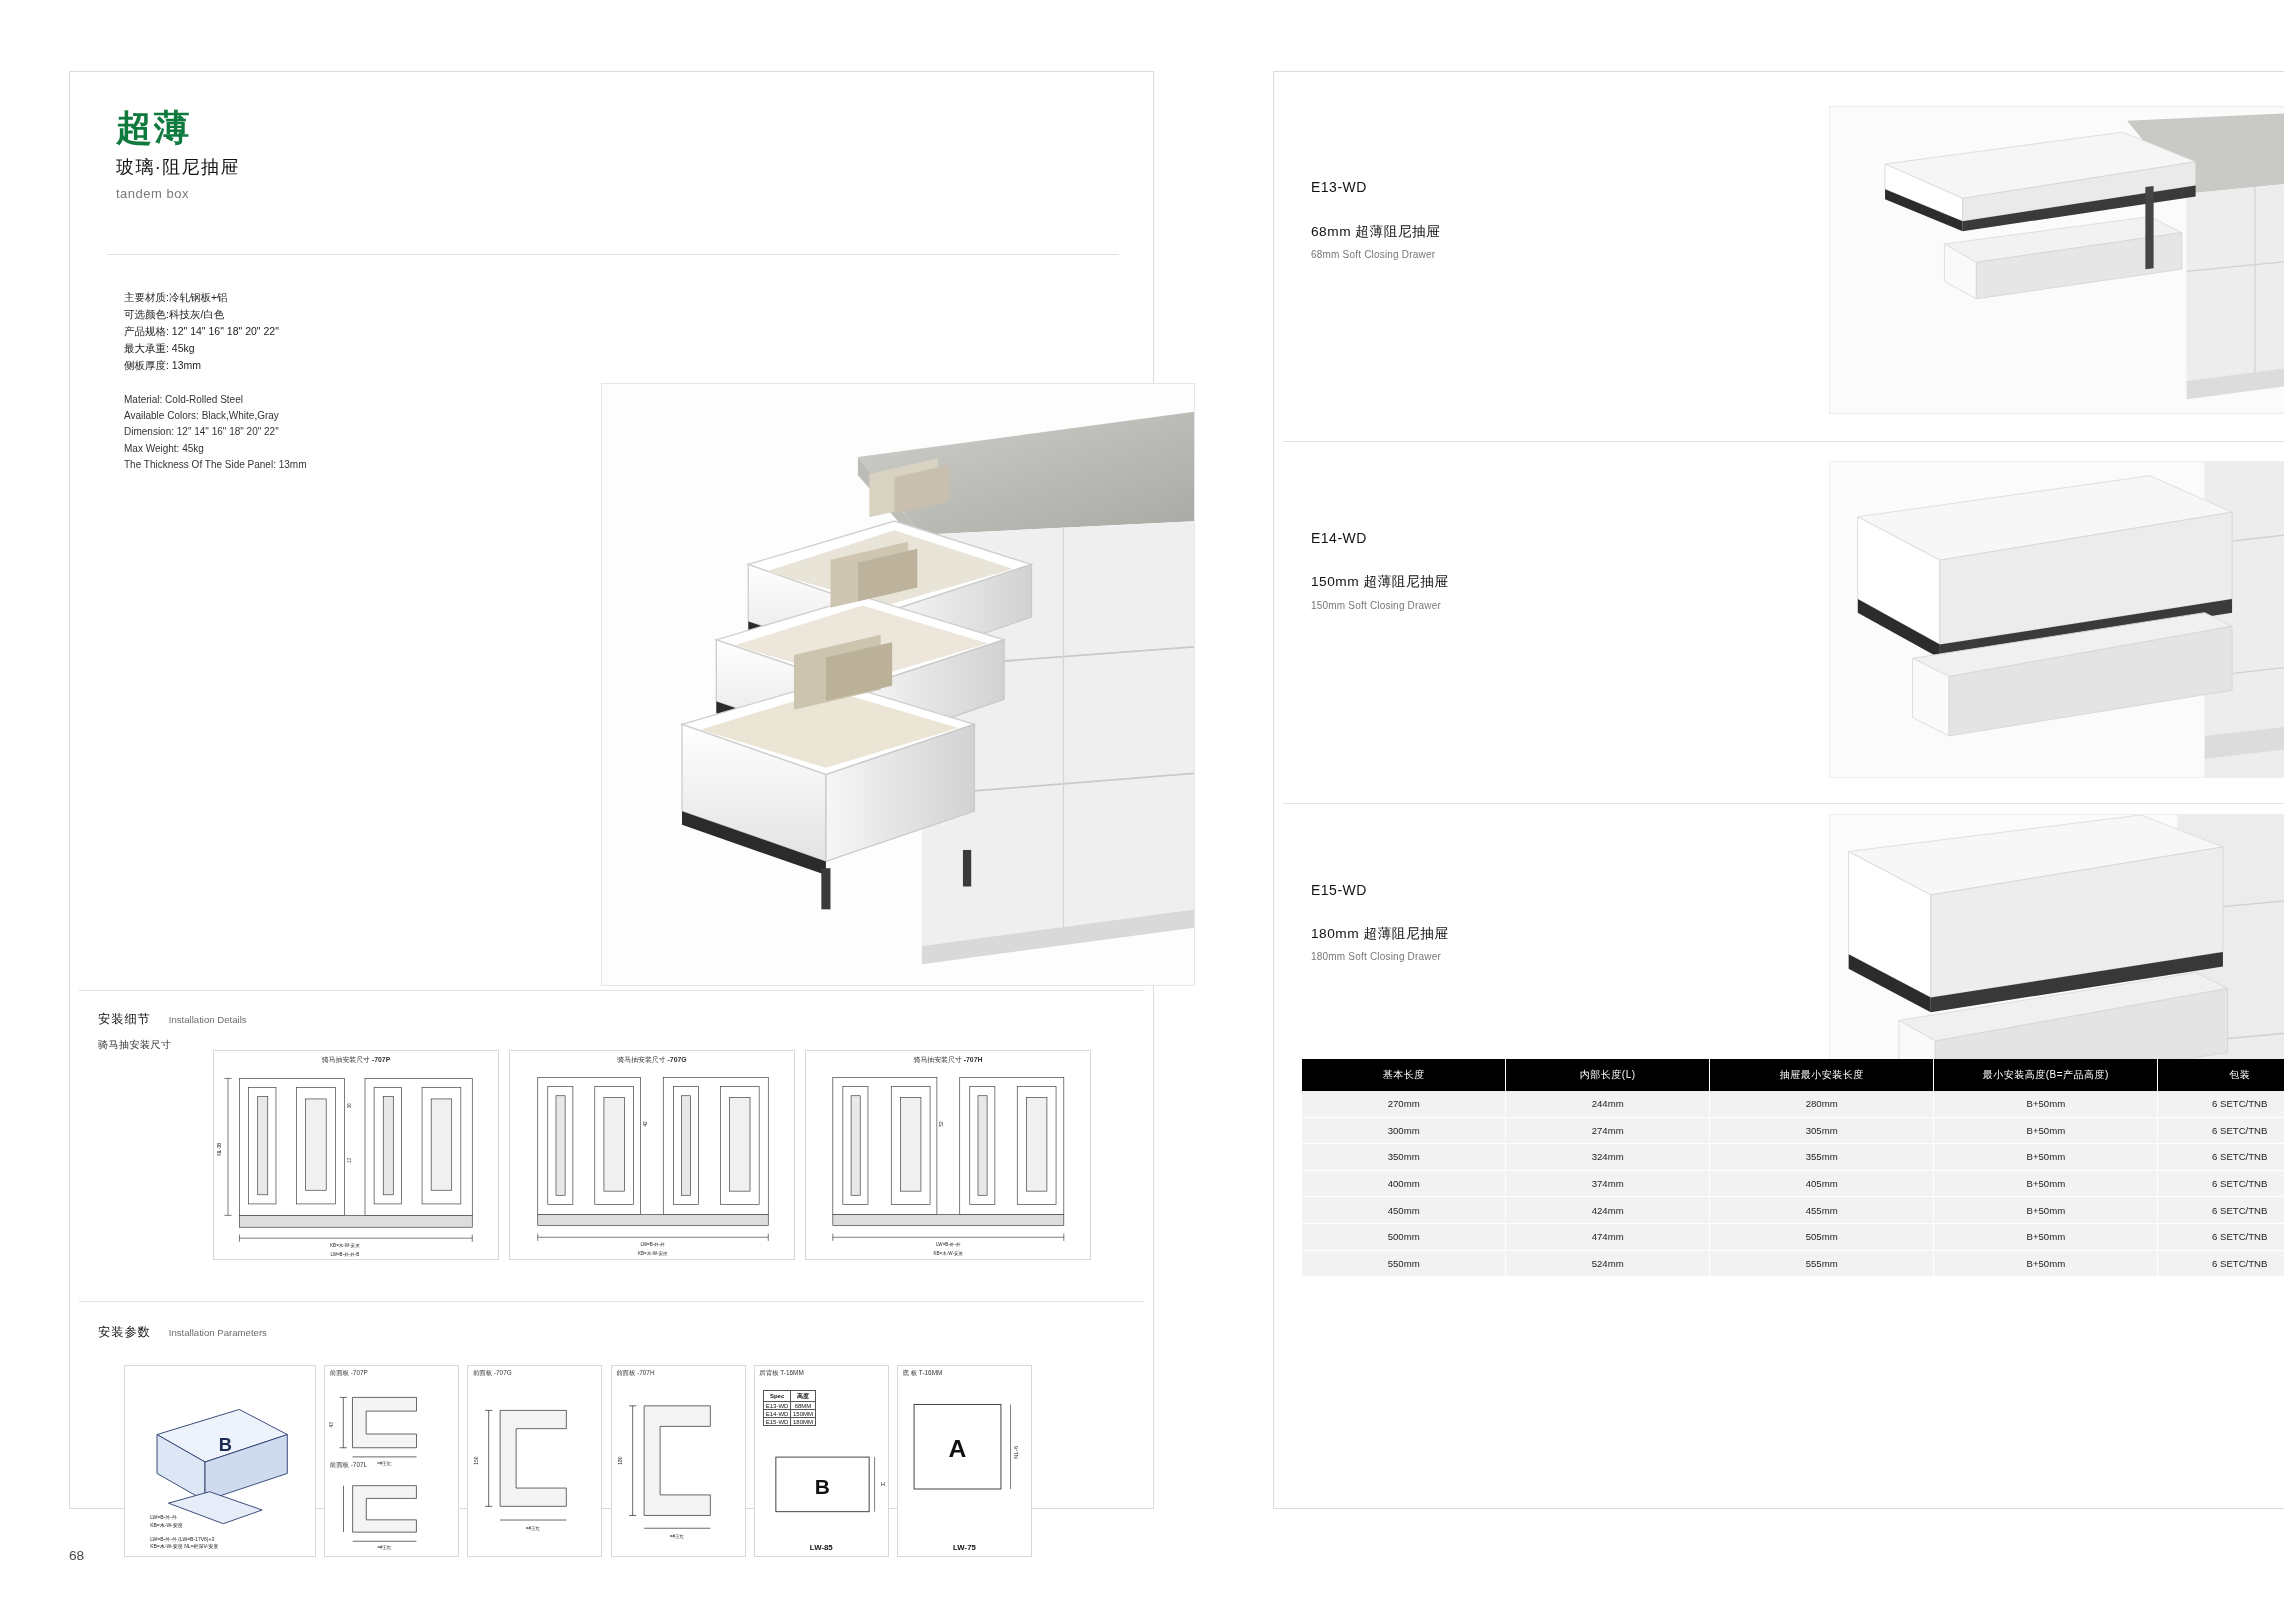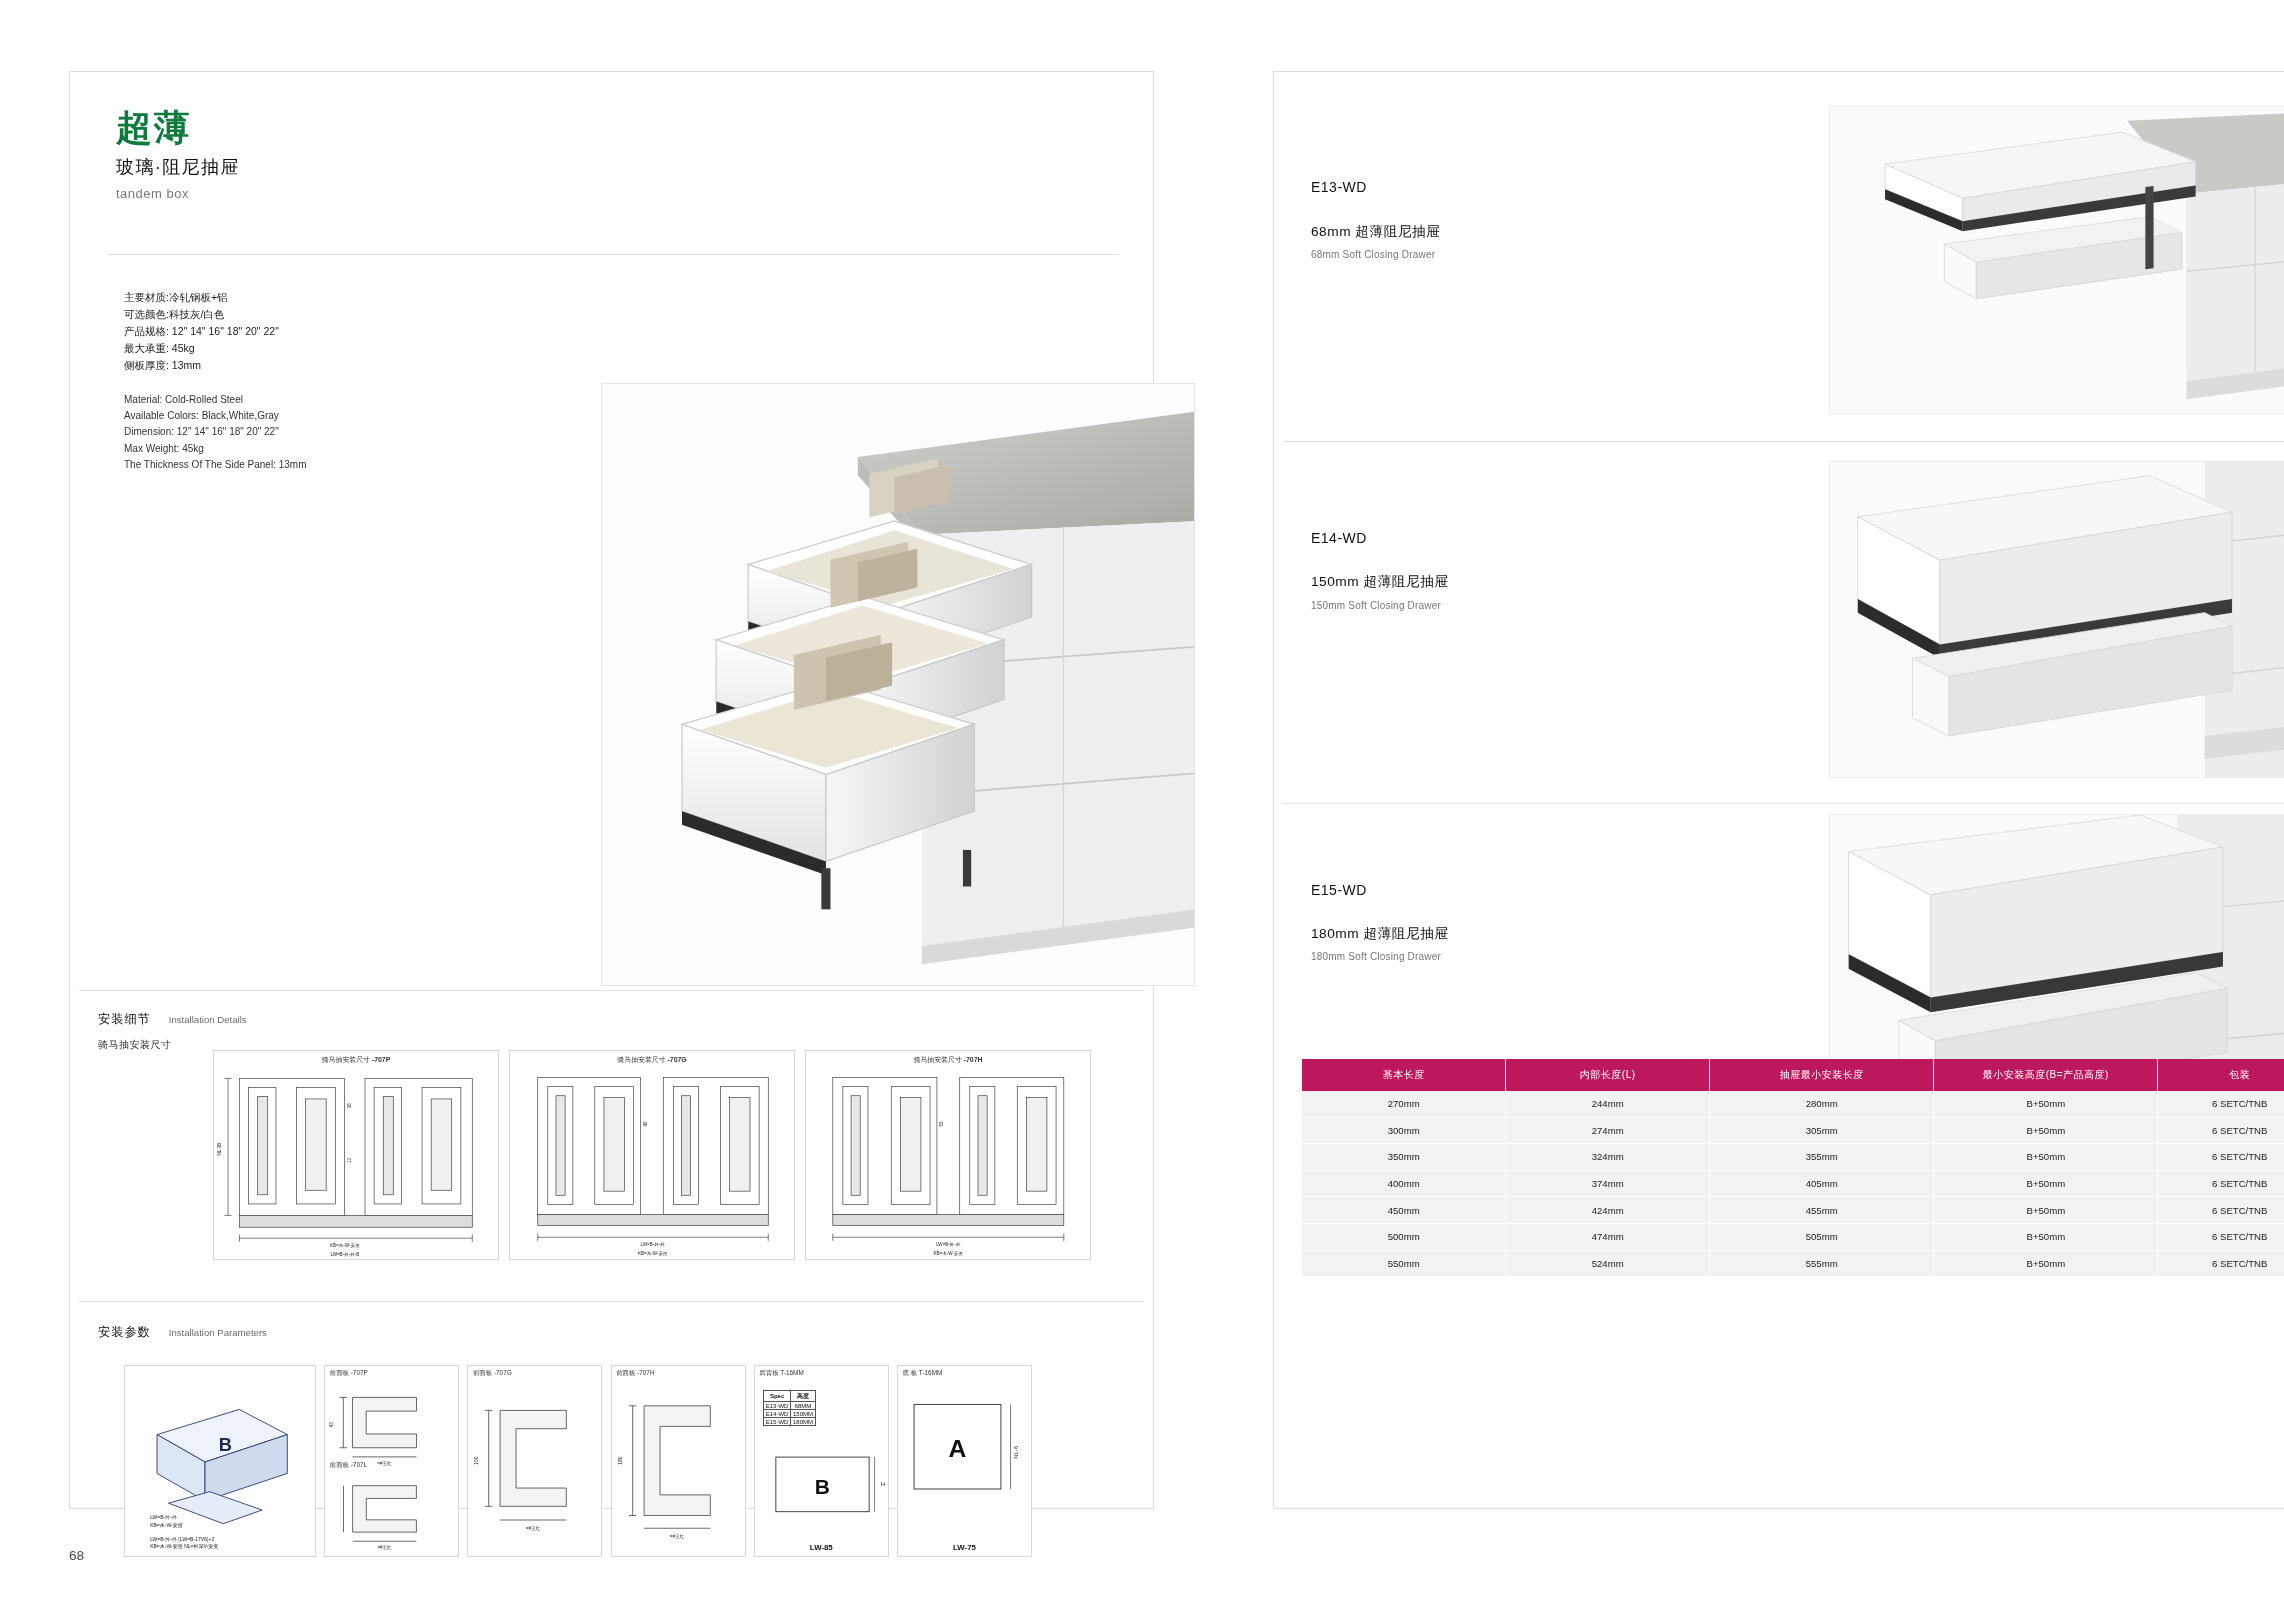--- a/index.html
+++ b/index.html
@@ -63,21 +63,21 @@
     border:1.4px solid #dcdcdc;background:#fff;box-sizing:border-box;
   }
   .prod{position:absolute;left:9px;width:1065px;box-sizing:border-box;border-bottom:0.9px solid #e2e2e2;}
   .prod-code{position:absolute;left:28px;font-size:14px;color:#111;letter-spacing:0.5px;}
   .prod-cn{position:absolute;left:28px;font-size:13.7px;color:#111;letter-spacing:0.5px;}
   .prod-en{position:absolute;left:28px;font-size:10px;color:#777;letter-spacing:0.2px;text-align:center;}
   .prod-img{position:absolute;border:0.5px solid #ededed;overflow:hidden;background:#fbfbfb;}
 
   .spec-table{position:absolute;left:28px;top:987px;width:1019px;border-collapse:collapse;}
   .spec-table th{
-    background:#be185d;color:#fff;font-size:10px;font-weight:normal;
+    background:#000000;color:#fff;font-size:10px;font-weight:normal;
     padding:9px 0;text-align:center;border-right:0.9px solid #fff;letter-spacing:0.5px;
   }
   .spec-table th:last-child{border-right:none;}
   .spec-table td{
     background:#f2f2f2;color:#222;font-size:9.6px;text-align:center;padding:7.3px 0;
     border-right:0.9px solid #fff;border-bottom:0.9px solid #fff;margin-top:8px;
   }
   .spec-table td:last-child{border-right:none;}
   .th-small{font-size:6.9px;}
 </style>

